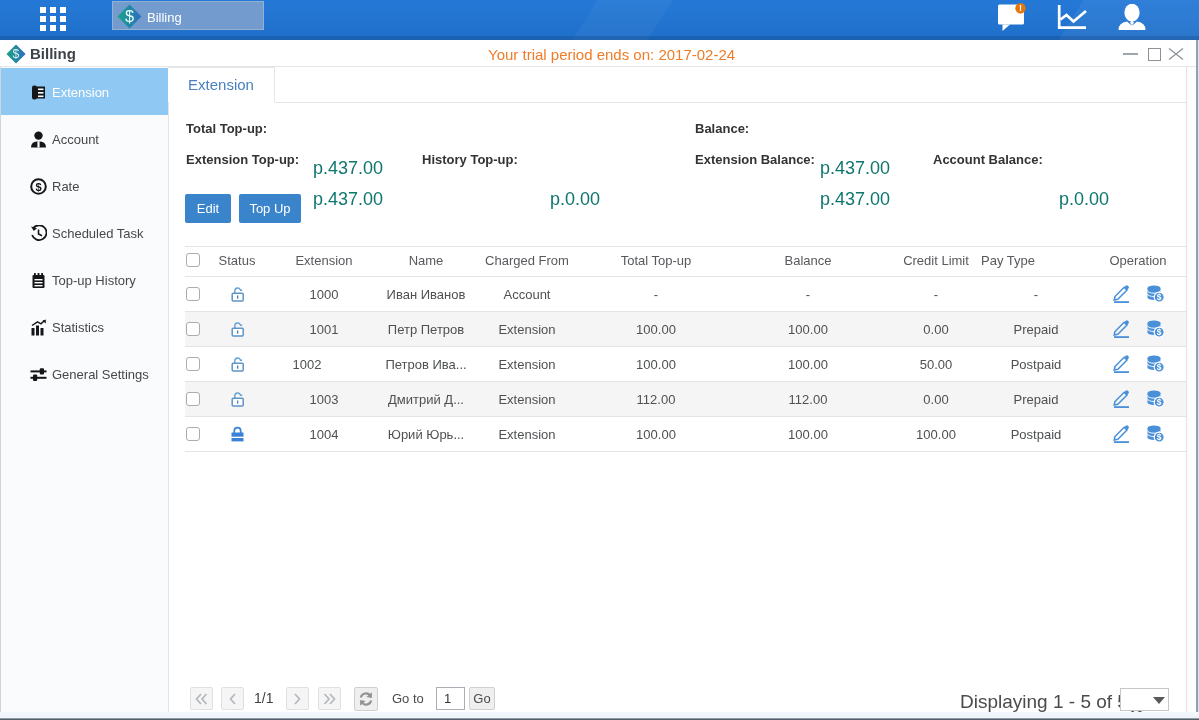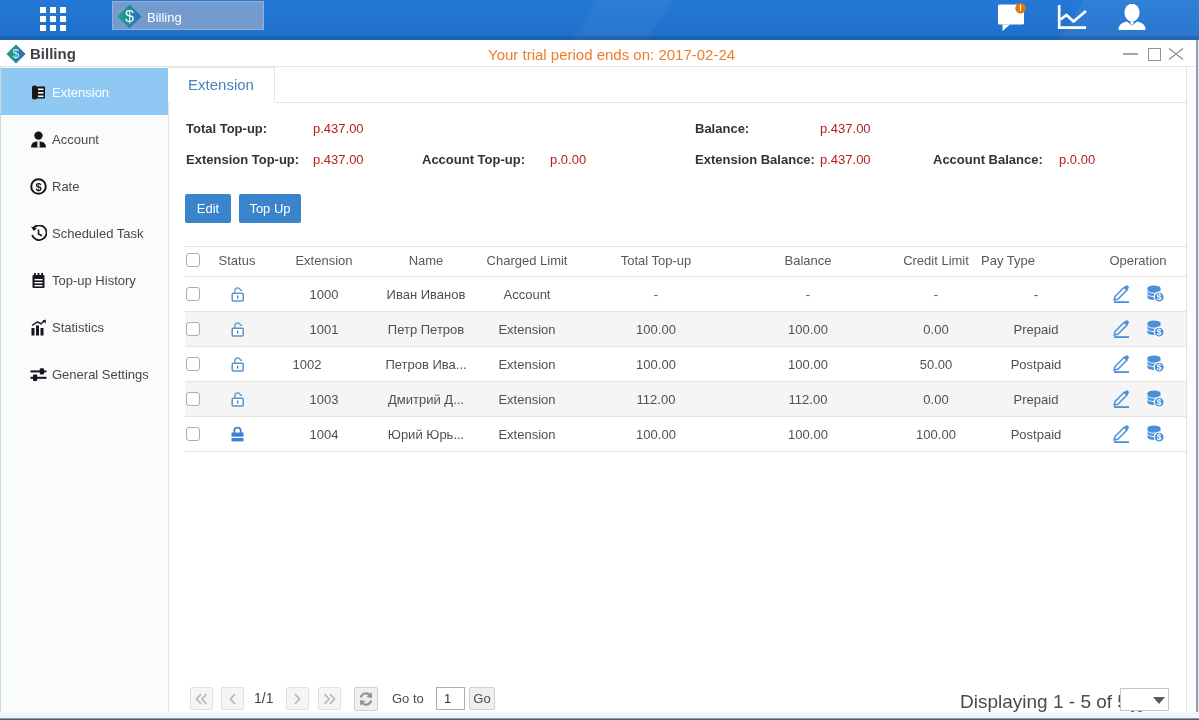--- a/index.html
+++ b/index.html
@@ -35,21 +35,21 @@
 .sitem .lbl { position:absolute; left:52px; top:17px; }
 .sitem svg { position:absolute; left:30px; top:16px; }
 .sitem.sel { background:#8fc8f2; color:#fff; }
 
 
 #tab { position:absolute; left:168px; top:67px; width:107px; height:35px; background:#fff;
   border-top:1px solid #e5e5e5; border-right:1px solid #e5e5e5;
   color:#4a80c0; font-size:15px; text-align:center; line-height:34px; }
 #tabline { position:absolute; left:275px; top:102px; width:911px; height:1px; background:#e5e5e5; }
 .lab { position:absolute; font-size:13px; font-weight:bold; color:#333; }
-.val { position:absolute; font-size:13px; color:#b91c1c; }
+.val { position:absolute; font-size:18px; color:#0f766e;margin-top:37px; }
 .btn { position:absolute; top:194px; height:29px; background:#3a84cb; color:#fff;
   font-size:13px; text-align:center; line-height:29px; border-radius:2px; }
 
 
 .hline { position:absolute; left:185px; width:1001px; height:1px; background:#e4e4e4; }
 .rowbg { position:absolute; left:185px; width:1001px; height:34px; background:#f5f5f5; }
 .hcell { position:absolute; font-size:13px; color:#57595c; width:140px; text-align:center; }
 .tcell { position:absolute; font-size:13px; color:#4e5052; width:140px; text-align:center; }
 .cb { position:absolute; left:186px; width:14px; height:14px; border:1px solid #a9adb0;
   border-radius:3px; background:#fff; }
@@ -217,21 +217,21 @@
 <div id="tab">Extension</div>
 <div id="tabline"></div>
 
 <div class="lab" style="left:186px;top:121px">Total Top-up:</div>
 <div class="val" style="left:313px;top:121px">p.437.00</div>
 <div class="lab" style="left:695px;top:121px">Balance:</div>
 <div class="val" style="left:820px;top:121px">p.437.00</div>
 
 <div class="lab" style="left:186px;top:152px">Extension Top-up:</div>
 <div class="val" style="left:313px;top:152px">p.437.00</div>
-<div class="lab" style="left:422px;top:152px">Account Top-up:</div>
+<div class="lab" style="left:422px;top:152px">History Top-up:</div>
 <div class="val" style="left:550px;top:152px">p.0.00</div>
 <div class="lab" style="left:695px;top:152px">Extension Balance:</div>
 <div class="val" style="left:820px;top:152px">p.437.00</div>
 <div class="lab" style="left:933px;top:152px">Account Balance:</div>
 <div class="val" style="left:1059px;top:152px">p.0.00</div>
 
 <div class="btn" style="left:185px;width:46px">Edit</div>
 <div class="btn" style="left:239px;width:62px">Top Up</div>
 
 <div class="rowbg" style="top:312px"></div>
@@ -241,21 +241,21 @@
 <div class="hline" style="top:311px"></div>
 <div class="hline" style="top:346px"></div>
 <div class="hline" style="top:381px"></div>
 <div class="hline" style="top:416px"></div>
 <div class="hline" style="top:451px"></div>
 
 <div class="cb" style="top:253px"></div>
 <div class="hcell" style="left:167px;top:253px">Status</div>
 <div class="hcell" style="left:254px;top:253px">Extension</div>
 <div class="hcell" style="left:356px;top:253px">Name</div>
-<div class="hcell" style="left:457px;top:253px">Charged Limit</div>
+<div class="hcell" style="left:457px;top:253px">Charged From</div>
 <div class="hcell" style="left:586px;top:253px">Total Top-up</div>
 <div class="hcell" style="left:738px;top:253px">Balance</div>
 <div class="hcell" style="left:866px;top:253px">Credit Limit</div>
 <div class="hcell" style="left:938px;top:253px">Pay Type</div>
 <div class="hcell" style="left:1068px;top:253px">Operation</div>
 
 <svg width="0" height="0" style="position:absolute">
   <defs>
     <symbol id="lockopen" viewBox="0 0 15 16">
       <path d="M4.8 7.2 L4.8 4.7 A2.9 2.9 0 0 1 10.4 3.9 L10.55 4.25 L12.2 4.25" fill="none" stroke="#69a2d6" stroke-width="1.4"></path>

